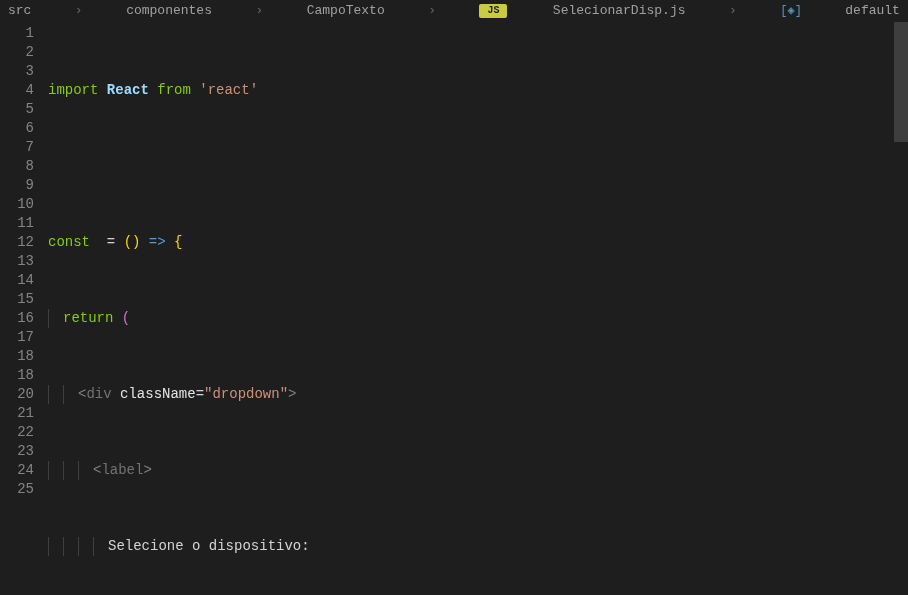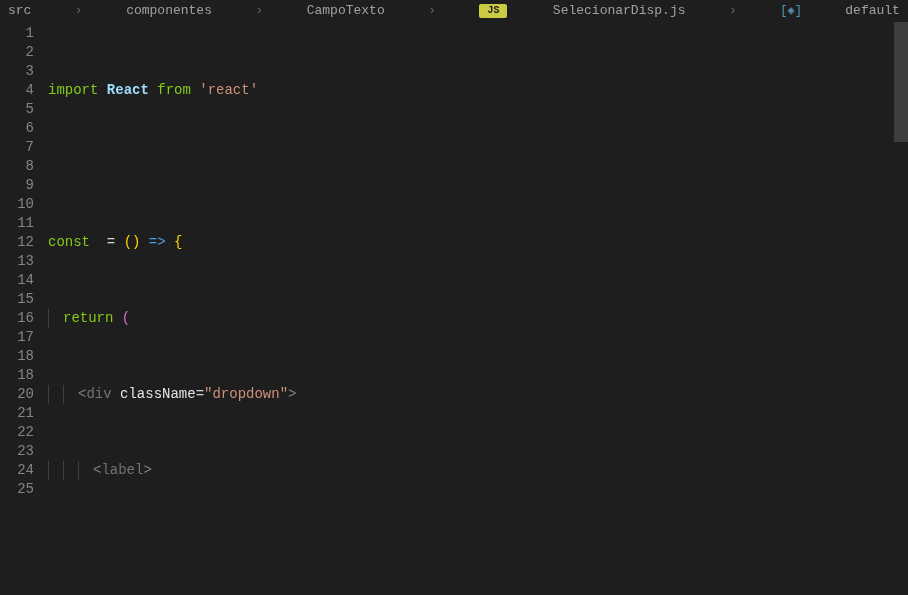--- a/index.html
+++ b/index.html
@@ -154,20 +154,21 @@
     <div class="line"></div>
     
     <div class="line"><span class="kw">const</span><span> </span><span class="op"> = </span><span class="paren-gold">(</span><span class="paren-gold">)</span><span class="arrow"> =&gt; </span><span class="paren-gold">{</span></div>
     
     <div class="line"><span class="indent"></span><span class="kw">return</span><span> </span><span class="paren-purple">(</span></div>
     
     <div class="line"><span class="indent"></span><span class="indent"></span><span class="tag-bracket">&lt;</span><span class="tag-name">div</span><span> </span><span class="attr-name">className</span><span class="op">=</span><span class="str">"dropdown"</span><span class="tag-bracket">&gt;</span></div>
     
     <div class="line"><span class="indent"></span><span class="indent"></span><span class="indent"></span><span class="tag-bracket">&lt;</span><span class="tag-name">label</span><span class="tag-bracket">&gt;</span></div>
     
+    <div class="line"><span class="indent"></span><span class="indent"></span><span class="indent"></span><span class="indent"></span><span class="text">Selecione o dispositivo:</span></div>
     
     
     
     
     
     
     
     
     
     

